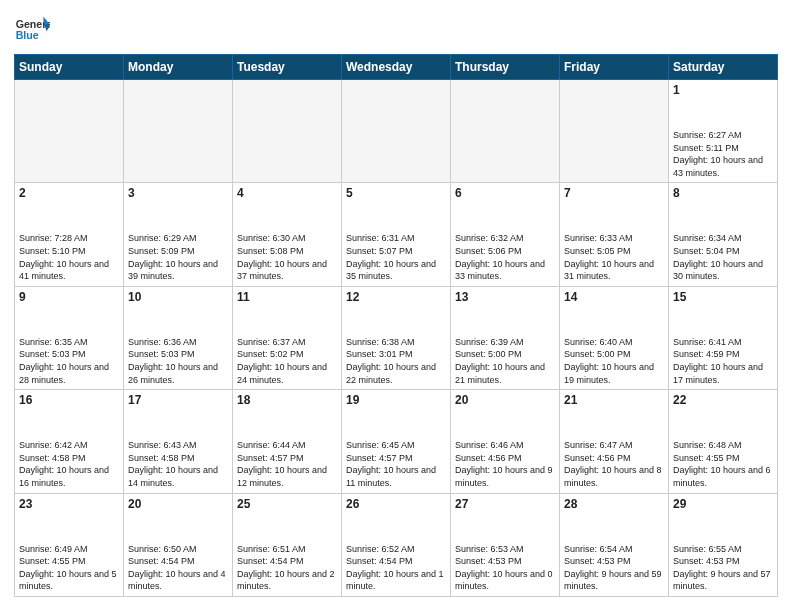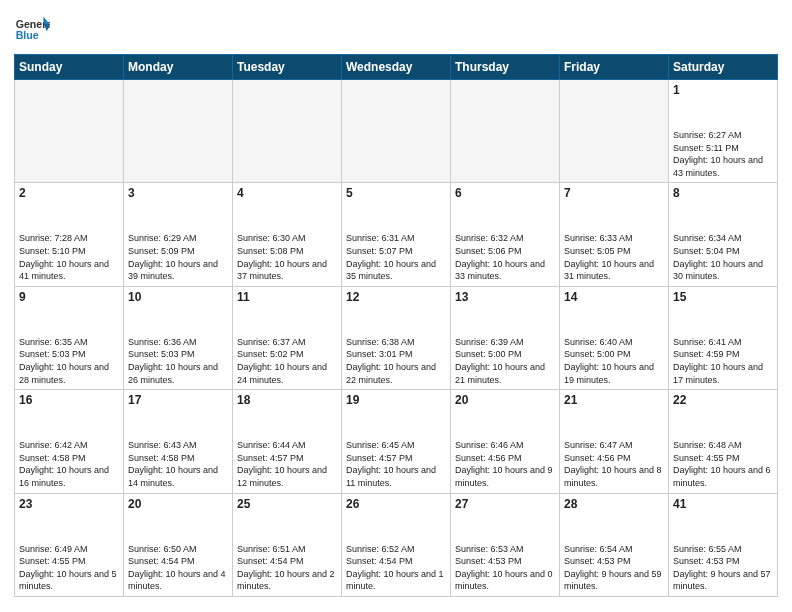--- a/index.html
+++ b/index.html
@@ -325,21 +325,21 @@
 and 0 minutes.</div>
           </td>
           <td>
             <span class="day-num">28</span>
             <div class="day-info">Sunrise: 6:54 AM
 Sunset: 4:53 PM
 Daylight: 9 hours
 and 59 minutes.</div>
           </td>
           <td>
-            <span class="day-num">41</span>
+            <span class="day-num">29</span>
             <div class="day-info">Sunrise: 6:55 AM
 Sunset: 4:53 PM
 Daylight: 9 hours
 and 57 minutes.</div>
           </td>
         </tr>
       </tbody>
   </table>
 </div>
 

